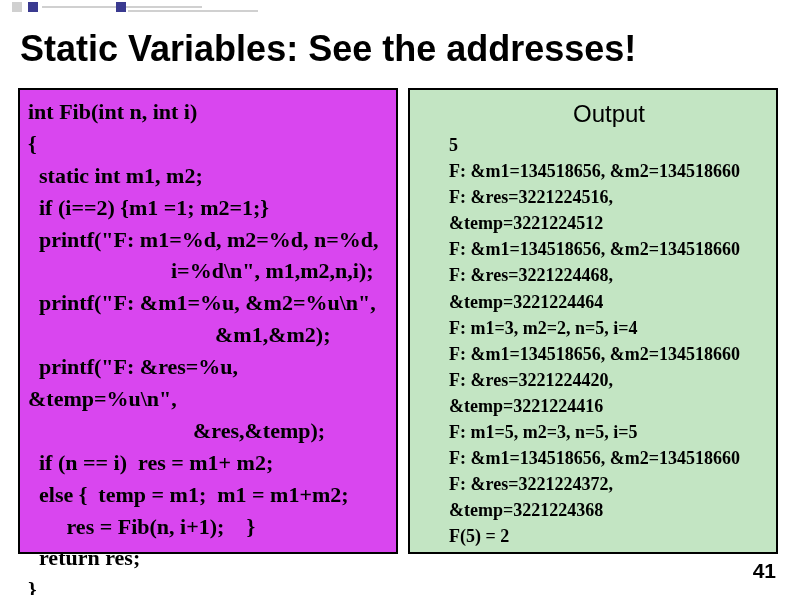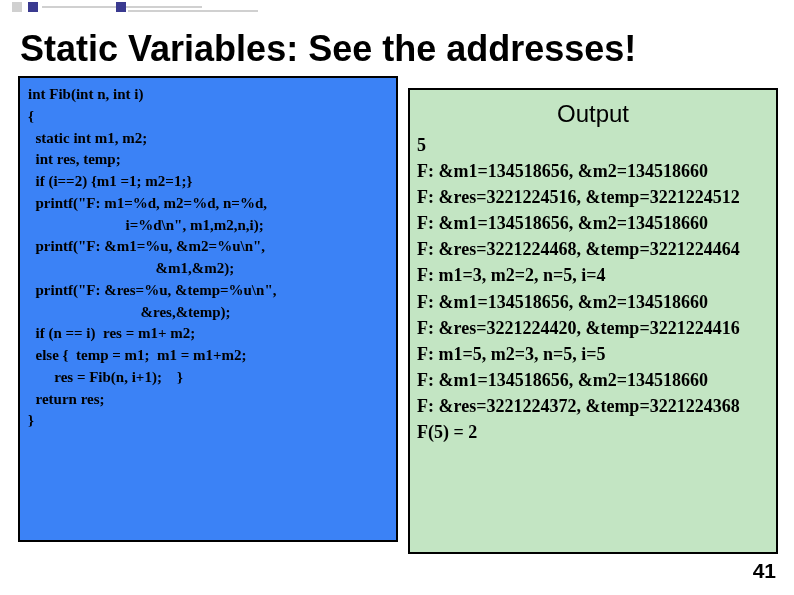--- a/index.html
+++ b/index.html
@@ -32,42 +32,43 @@
   position: absolute;
   top: 16px;
   left: 20px;
   font-size: 36px;
   font-weight: bold;
   color: #000;
   margin-top: 12px;
 }
 .code-box {
   position: absolute;
-  top: 76px;
+  top: 88px;
   left: 18px;
   width: 380px;
   height: 466px;
-  background: #3b82f6;
+  background: #d946ef;
   border: 2px solid #000;
   padding: 6px 8px;
   box-sizing: border-box;
   font-family: "Times New Roman", serif;
-  font-size: 15px;
+  font-size: 22px;
   font-weight: bold;
   line-height: 1.45;
 }
 .output-box {
   position: absolute;
   top: 88px;
   left: 408px;
   width: 370px;
   height: 466px;
   background: #c3e5c3;
   border: 2px solid #000;
   box-sizing: border-box;
+  padding-left: 32px;
 }
 .output-title {
   text-align: center;
   font-family: Arial, sans-serif;
   font-size: 24px;
   font-weight: normal;
   color: #000;
   padding: 10px 0 4px 0;
 }
 .output-lines {
@@ -96,21 +97,20 @@
   <div class="square" style="left:116px; top:2px; background:#3a3a90;"></div>
   <div class="line" style="left:128px; top:10px; width:130px; background:#d0d0d0;"></div>
 </div>
 
 <div class="title">Static Variables: See the addresses!</div>
 
 <div class="code-box">
   <div>int Fib(int n, int i)</div>
   <div>{</div>
   <div>&nbsp;&nbsp;static int m1, m2;</div>
-  <div>&nbsp;&nbsp;int res, temp;</div>
   <div>&nbsp;&nbsp;if (i==2) {m1 =1; m2=1;}</div>
   <div>&nbsp;&nbsp;printf("F: m1=%d, m2=%d, n=%d,</div>
   <div>&nbsp;&nbsp;&nbsp;&nbsp;&nbsp;&nbsp;&nbsp;&nbsp;&nbsp;&nbsp;&nbsp;&nbsp;&nbsp;&nbsp;&nbsp;&nbsp;&nbsp;&nbsp;&nbsp;&nbsp;&nbsp;&nbsp;&nbsp;&nbsp;&nbsp;&nbsp;i=%d\n", m1,m2,n,i);</div>
   <div>&nbsp;&nbsp;printf("F: &amp;m1=%u, &amp;m2=%u\n",</div>
   <div>&nbsp;&nbsp;&nbsp;&nbsp;&nbsp;&nbsp;&nbsp;&nbsp;&nbsp;&nbsp;&nbsp;&nbsp;&nbsp;&nbsp;&nbsp;&nbsp;&nbsp;&nbsp;&nbsp;&nbsp;&nbsp;&nbsp;&nbsp;&nbsp;&nbsp;&nbsp;&nbsp;&nbsp;&nbsp;&nbsp;&nbsp;&nbsp;&nbsp;&nbsp;&amp;m1,&amp;m2);</div>
   <div>&nbsp;&nbsp;printf("F: &amp;res=%u, &amp;temp=%u\n",</div>
   <div>&nbsp;&nbsp;&nbsp;&nbsp;&nbsp;&nbsp;&nbsp;&nbsp;&nbsp;&nbsp;&nbsp;&nbsp;&nbsp;&nbsp;&nbsp;&nbsp;&nbsp;&nbsp;&nbsp;&nbsp;&nbsp;&nbsp;&nbsp;&nbsp;&nbsp;&nbsp;&nbsp;&nbsp;&nbsp;&nbsp;&amp;res,&amp;temp);</div>
   <div>&nbsp;&nbsp;if (n == i)&nbsp;&nbsp;res = m1+ m2;</div>
   <div>&nbsp;&nbsp;else {&nbsp;&nbsp;temp = m1;&nbsp;&nbsp;m1 = m1+m2;</div>
   <div>&nbsp;&nbsp;&nbsp;&nbsp;&nbsp;&nbsp;&nbsp;res = Fib(n, i+1);&nbsp;&nbsp;&nbsp;&nbsp;}</div>

